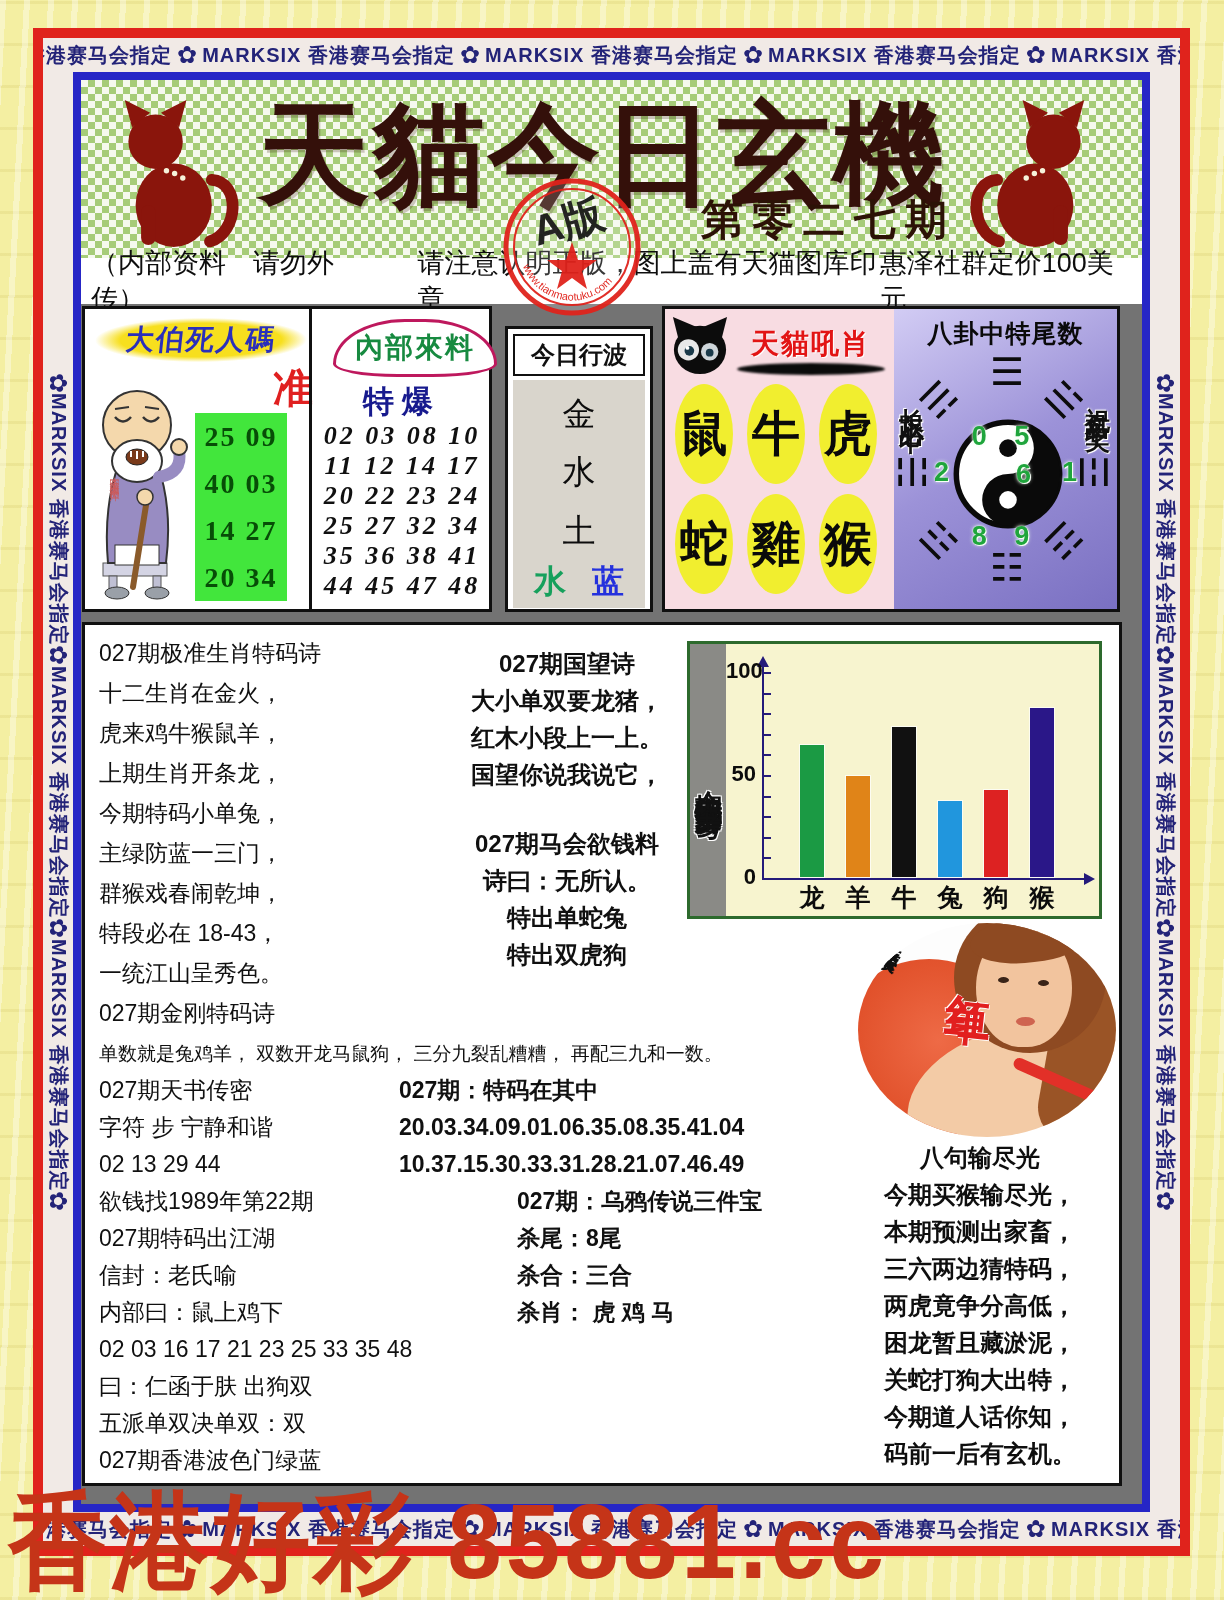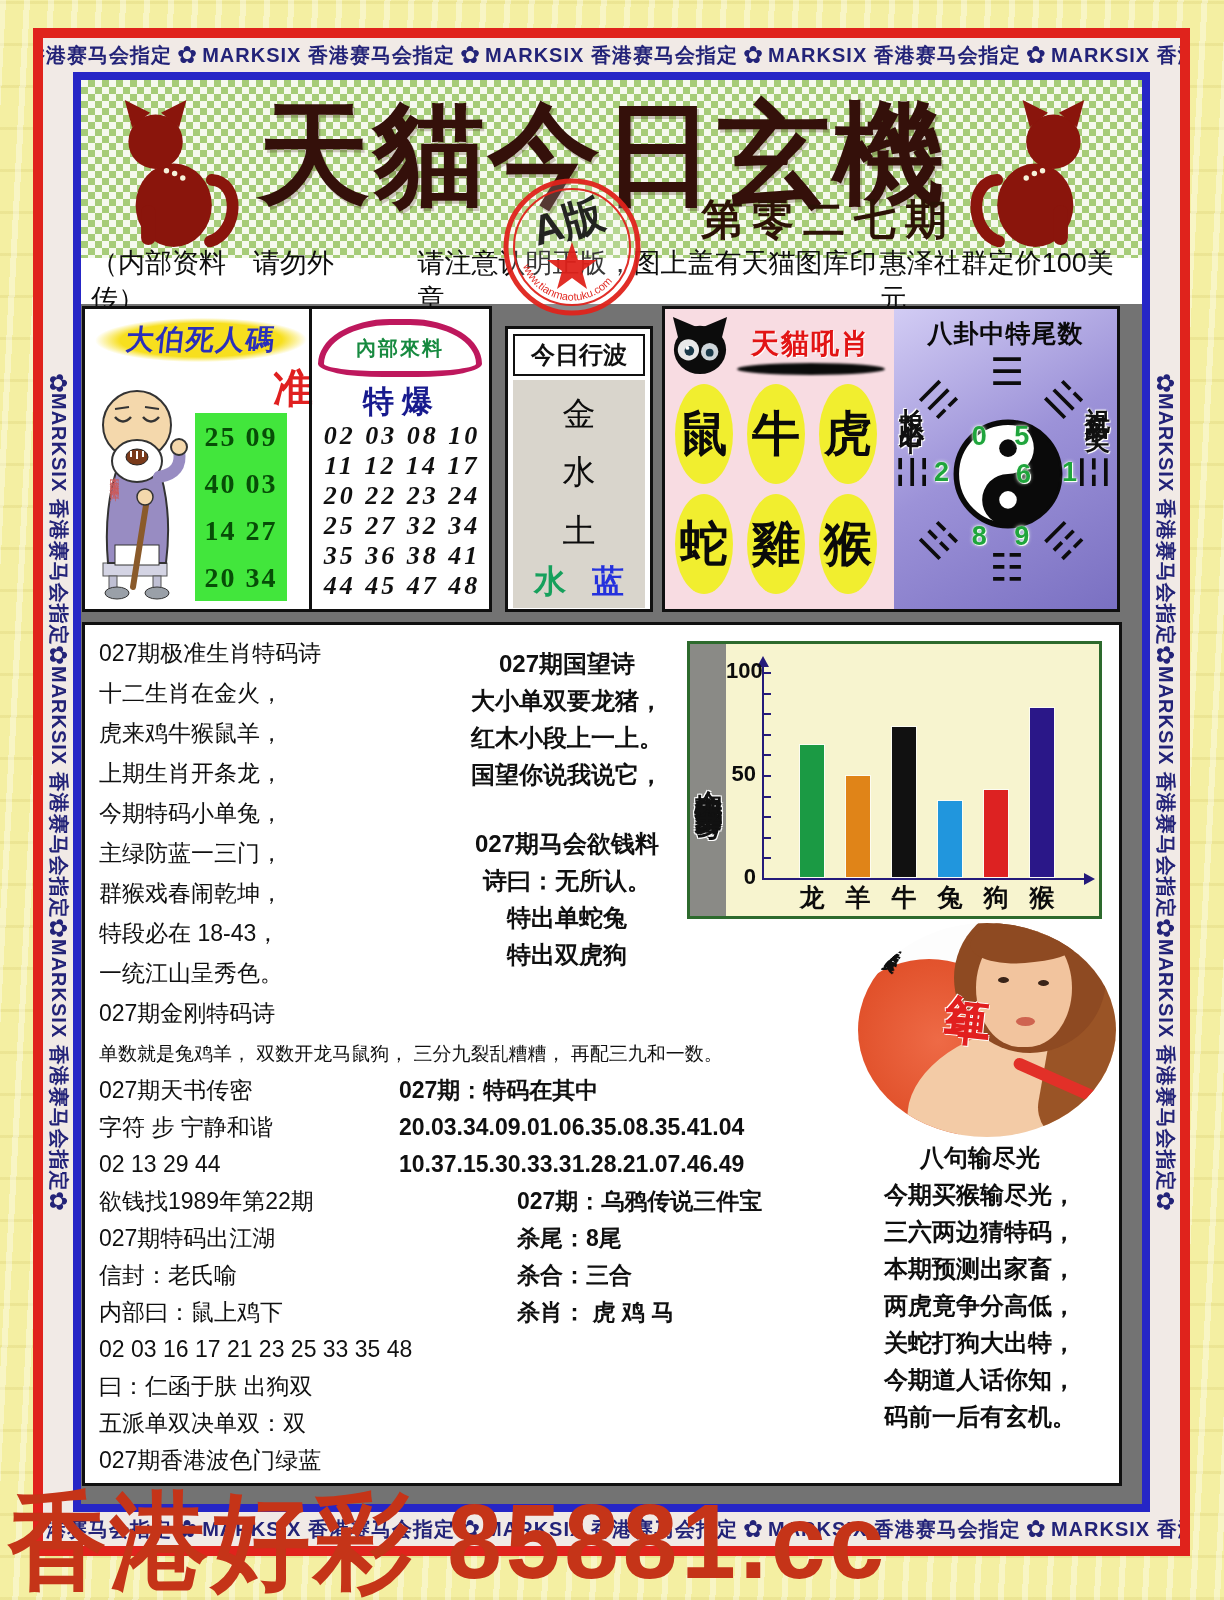--- a/index.html
+++ b/index.html
@@ -69,23 +69,23 @@
   .oldman { position:absolute; left:2px; top:68px; width:106px; height:228px; }
   .robe-text { position:absolute; left:22px; top:160px; writing-mode:vertical-rl; text-orientation:upright;
                font-size:10px; color:#cc5a5a; letter-spacing:2px; }
   .dm-box {
     position:absolute; left:110px; top:104px; width:92px; height:188px; background:#42e63c;
     display:flex; flex-direction:column; justify-content:space-around; align-items:center;
   }
   .dm-num { font-family:"Liberation Serif","DejaVu Serif",serif; font-weight:bold; font-size:28px; color:#074d07; letter-spacing:2px; }
   .divA { position:absolute; left:224px; top:0; bottom:0; width:3px; background:#101010; }
   .nb-banner {
-    position:absolute; left:233px; top:10px; width:164px; height:58px;
-    border:6px solid #be185d; border-radius:50% 50% 45% 45% / 88% 88% 26% 26%;
-    background:#fff; color:#178a40; font-weight:900; font-size:20px; letter-spacing:2px;
+    position:absolute; left:248px; top:10px; width:164px; height:58px;
+    border:3px solid #be185d; border-radius:50% 50% 45% 45% / 88% 88% 26% 26%;
+    background:#fff; color:#178a40; font-weight:900; font-size:28px; letter-spacing:2px;
     display:flex; align-items:center; justify-content:center; text-shadow:1px 1px 0 #fff;
   }
   .nb-burst { position:absolute; left:235px; top:72px; width:164px; text-align:center;
               font-size:31px; font-weight:900; color:#171a8e; letter-spacing:8px; }
   .tb-rows { position:absolute; left:230px; top:112px; width:174px; text-align:center;font-style:italic; }
   .tb-row { font-family:"Liberation Serif","DejaVu Serif",serif; font-weight:bold; font-size:26px;
             line-height:30px; color:#101010; letter-spacing:3px; white-space:nowrap; }
   #panelB { left:424px; top:246px; width:148px; height:286px; padding:5px 5px 5px; }
   .wv-head { border:2px solid #101010; text-align:center; font-size:24px; font-weight:bold; padding:3px 16px; background:#fff; }
   .wv-body { margin-top:4px; background:#d9d5cc; height:228px; display:flex; flex-direction:column;
@@ -509,23 +509,24 @@
         <div class="ph-lip"></div>
         <div class="ph-strap"></div>
         <div class="ph-slogan">美女不出半波</div>
         <div class="ph-badge">红单</div>
       </div>
 
       <div id="rpoem">
         <div>八句输尽光</div>
         <div>
             <div class="rline">今期买猴输尽光，</div>
+            <div class="rline">本期预测出家畜，</div>
             <div class="rline">三六两边猜特码，</div>
-            <div class="rline">本期预测出家畜，</div>
             <div class="rline">两虎竟争分高低，</div>
+            <div class="rline">困龙暂且藏淤泥，</div>
             <div class="rline">关蛇打狗大出特，</div>
             <div class="rline">今期道人话你知，</div>
             <div class="rline">码前一后有玄机。</div>
           </div>
       </div>
     </div>
 
   </div>
 </div>
 

